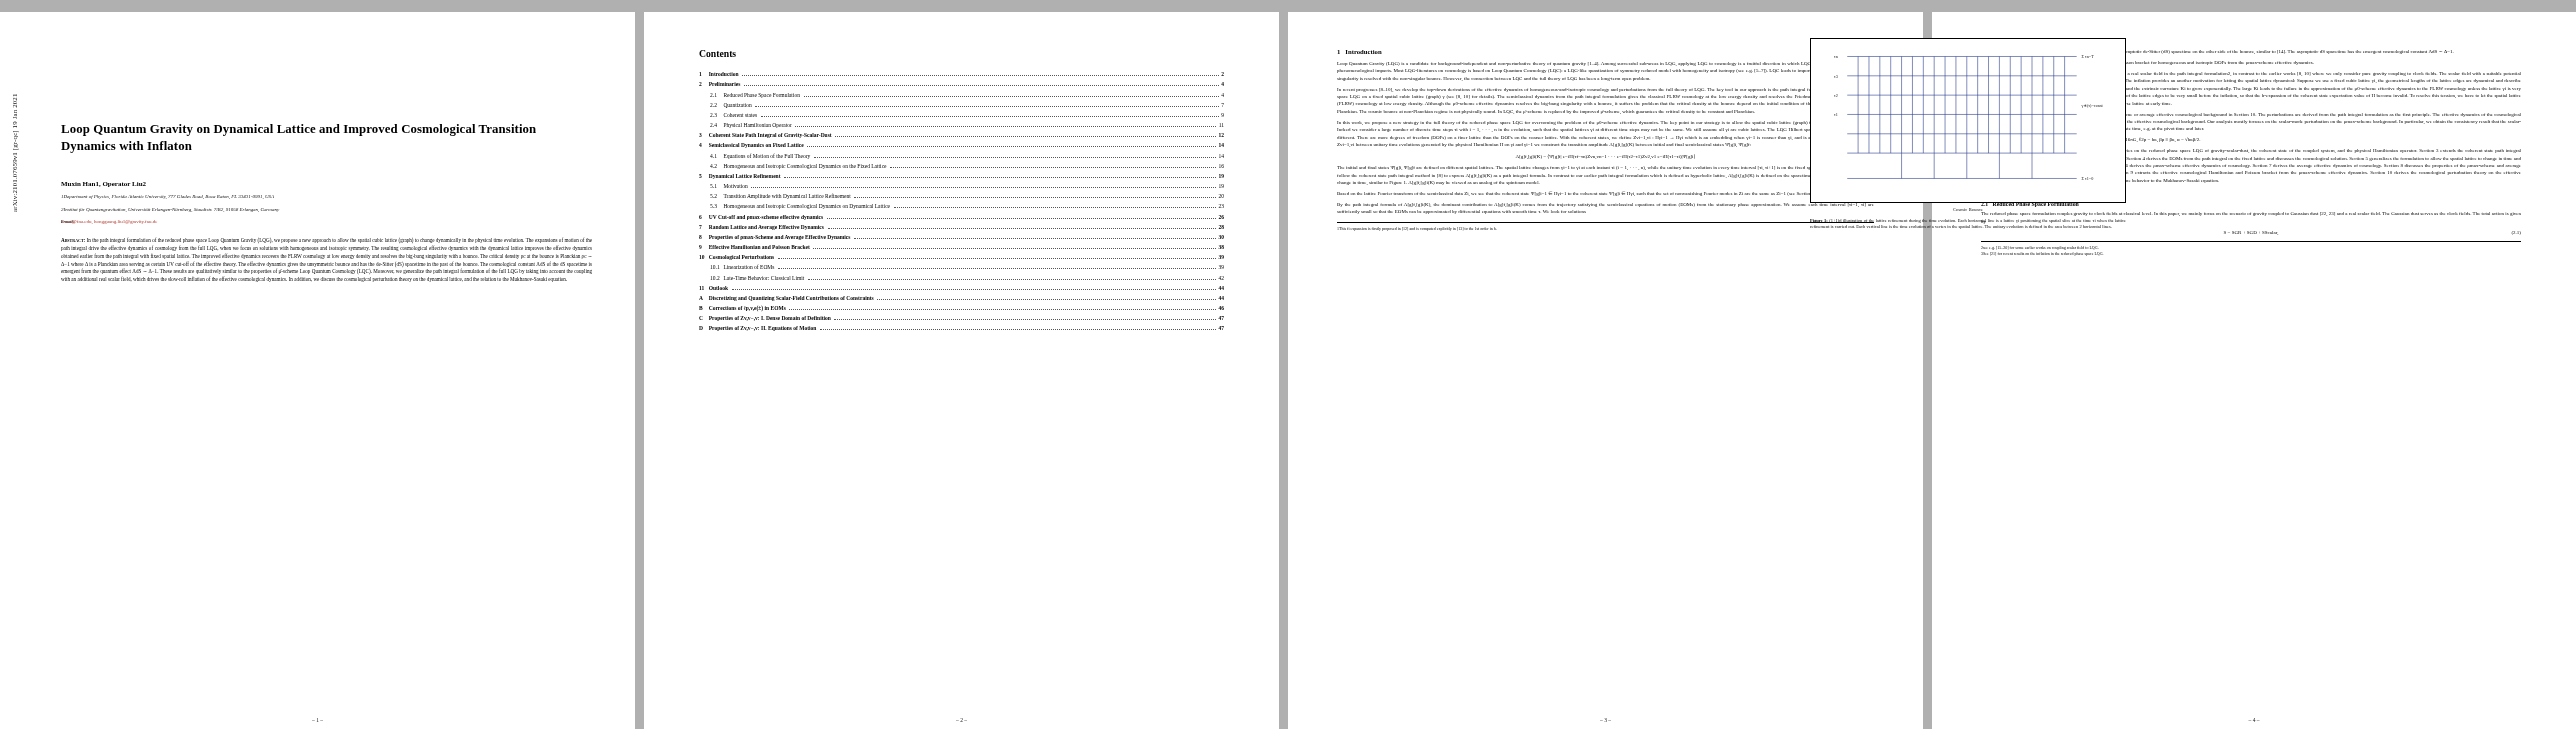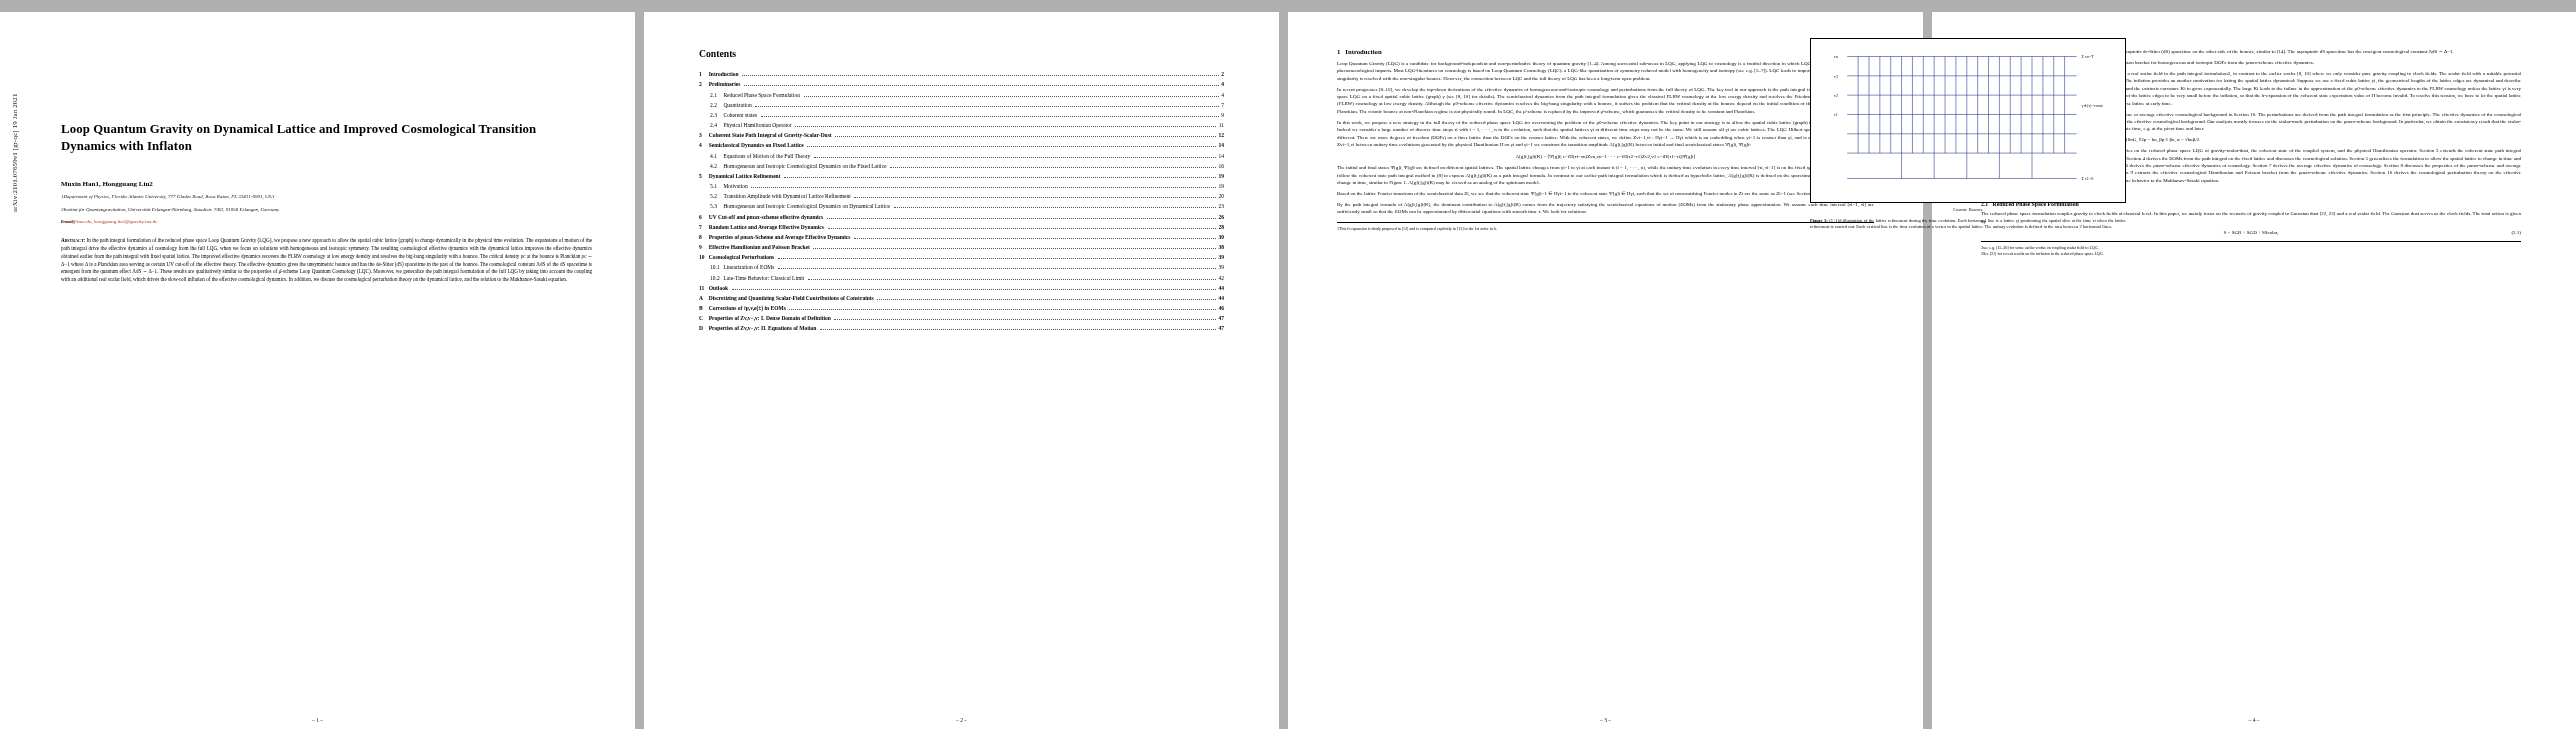--- a/index.html
+++ b/index.html
@@ -51,21 +51,21 @@
 <body>
 
 <div class="sheet">
 
   <div class="page p1">
     <div class="arxiv">arXiv:2101.07659v1  [gr-qc]  19 Jan 2021</div>
 
     <div class="title">Loop Quantum Gravity on Dynamical Lattice and Improved Cosmological Transition Dynamics with Inflaton</div>
 
     <div class="authors">
-      <span>Muxin Han1, Hongguang Liu2</span>
+      <span>Muxin Han1, Operator Liu2</span>
     </div>
 
     <div class="affil">1Department of Physics, Florida Atlantic University, 777 Glades Road, Boca Raton, FL 33431-0991, USA</div>
     <div class="affil">2Institut für Quantengravitation, Universität Erlangen-Nürnberg, Staudtstr. 7/B2, 91058 Erlangen, Germany</div>
 
     <div class="email">
       <span class="lbl">E-mail:</span>
       <a href="#">hanm@fau.edu, hongguang.liu1@gravity.fau.de</a>
     </div>
 

